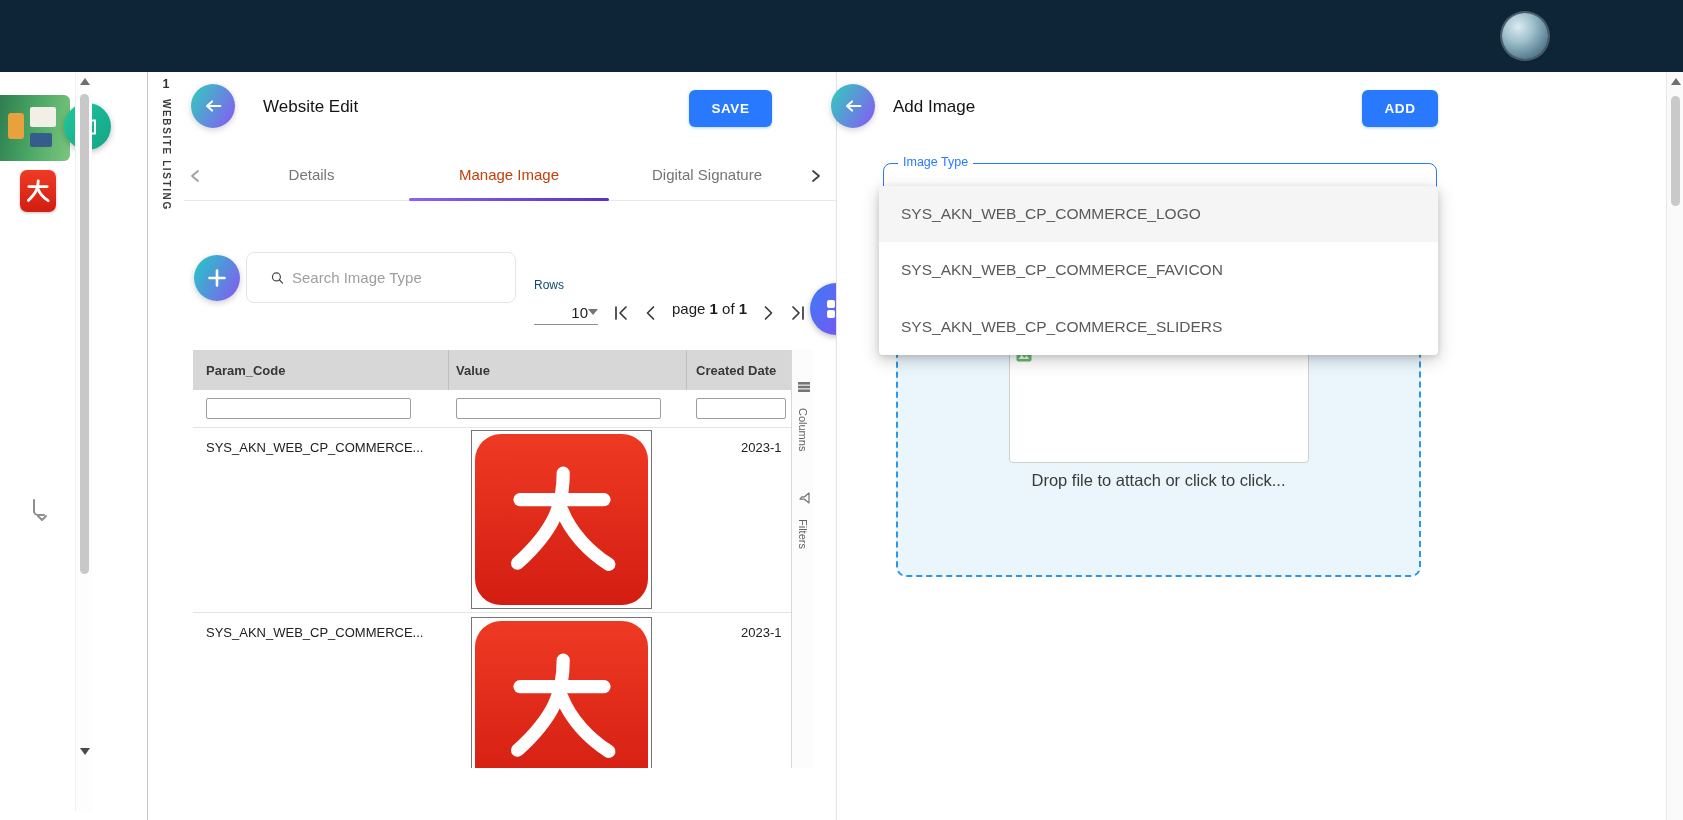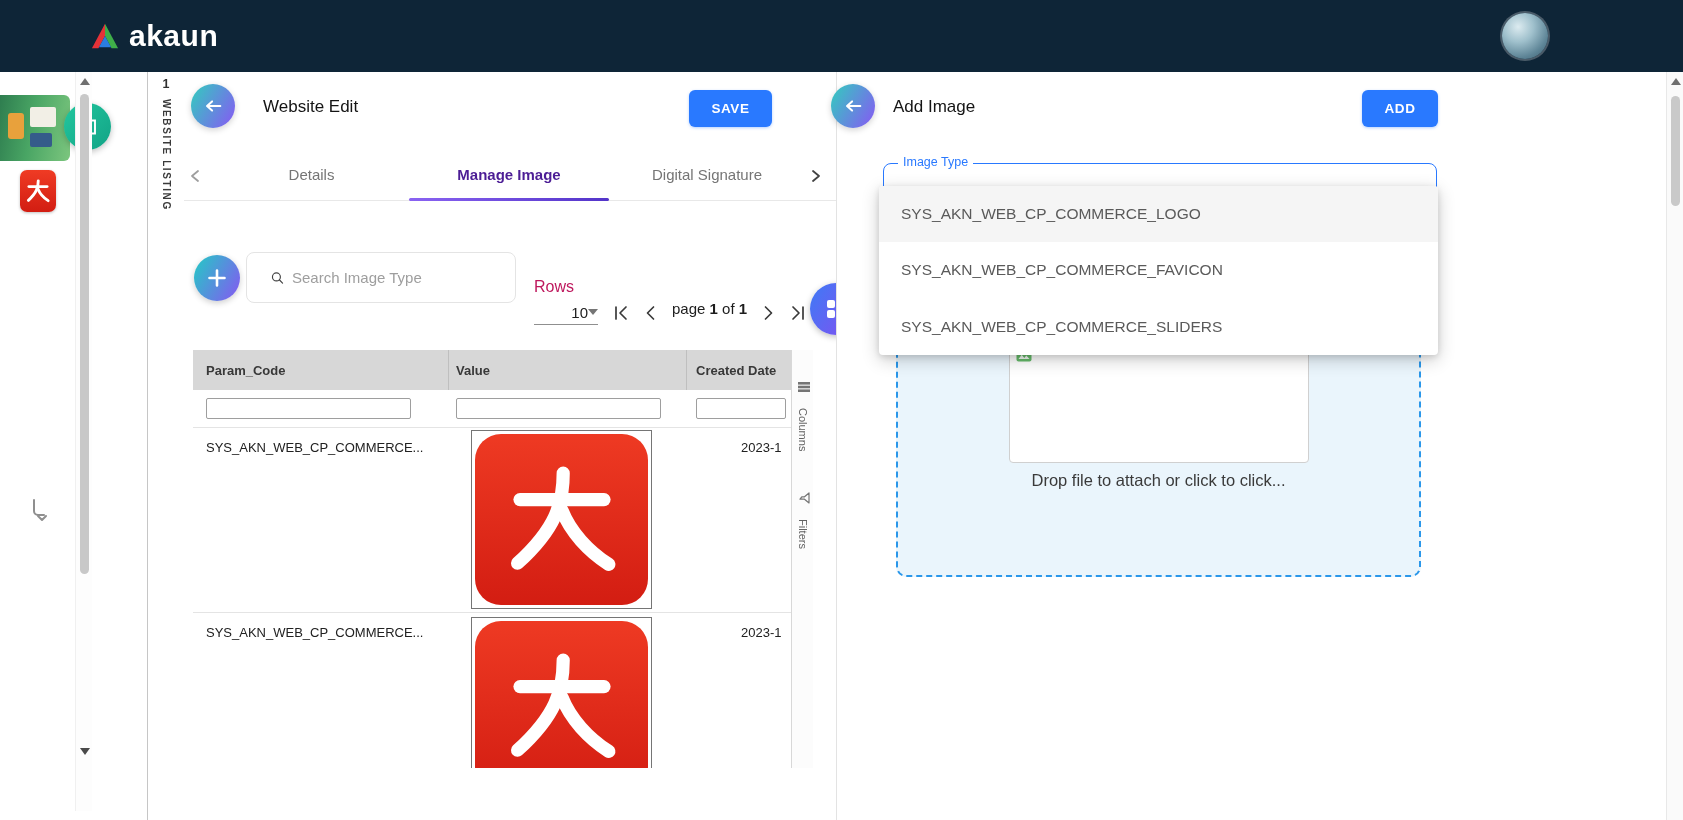--- a/index.html
+++ b/index.html
@@ -54,38 +54,38 @@
   .primary-btn{border:none;cursor:pointer;background:#2979ff;color:#fff;font-weight:700;font-size:13.5px;
     letter-spacing:.6px;border-radius:6px;font-family:"Liberation Sans",sans-serif;box-shadow:0 1px 3px rgba(41,121,255,.35)}
 
   
   .lp-back{left:7px;top:12px}
   .lp-title{left:79px;top:25px}
   .lp-save{left:505px;top:18px;width:83px;height:37px}
   .tabs-row{left:0;top:80px;width:652px;height:49px;border-bottom:1px solid #e8e8e8}
   .tab{position:absolute;top:14px;text-align:center;font-size:15px;cursor:pointer}
   .tab-inactive{color:#757575}
-  .tab-active{color:#4c1d95;font-weight:700}
+  .tab-active{color:#c2410c;font-weight:400}
   .tab-details{left:60px;width:135px}
   .tab-manage{left:225px;width:200px}
   .tab-digital{left:428px;width:190px}
   .tab-underline{position:absolute;left:225px;top:45.5px;width:200px;height:3.5px;border-radius:2px;
     background:linear-gradient(90deg,#8a63f2,#5334c9)}
   .tab-chev{position:absolute;top:15px;width:22px;height:20px;cursor:pointer}
   .tab-chev-left{left:3px}
   .tab-chev-right{left:622px}
 
   .plus-btn{left:10px;top:183px;width:46px;height:46px;border-radius:50%;border:none;cursor:pointer;
     background:linear-gradient(120deg,#2cc0c9 10%,#7d62ee 90%);display:flex;align-items:center;justify-content:center;
     box-shadow:0 2px 6px rgba(0,0,0,.2)}
   .search-box{left:62px;top:180px;width:270px;height:51px;border:1px solid #e4e4e4;border-radius:8px;background:#fff;
     display:flex;align-items:center;padding:0 24px;gap:8px}
   .search-box input{border:none;outline:none;flex:1;font-size:15px;font-family:"Liberation Sans",sans-serif;color:#333}
   .search-box input::placeholder{color:#9e9e9e}
-  .rows-label{left:350px;top:206px;font-size:16px;color:#be185d}
+  .rows-label{left:350px;top:206px;font-size:12px;color:#0c4a6e}
   .rows-select{left:350px;top:228px;width:64px;height:25px;border-bottom:1px solid #8f8f8f;cursor:pointer;
     display:flex;align-items:center;justify-content:flex-end;font-size:15px;color:#212121}
   .pagination{left:424px;top:228px;height:28px;display:flex;align-items:flex-start;gap:4px}
   .pg-btn{width:26px;height:26px;border:none;background:transparent;cursor:pointer;display:flex;align-items:center;justify-content:center}
   .pg-text{font-size:15px;color:#1d1d1d;margin:0 4px;white-space:nowrap}
   .pg-text b{font-weight:700}
   .grid-fab{left:626px;top:211px;width:52px;height:52px;border-radius:50%;border:none;cursor:pointer;
     background:linear-gradient(120deg,#3d7bf5,#8a4bf0);display:flex;align-items:center;justify-content:center;
     box-shadow:0 2px 6px rgba(0,0,0,.25)}
 
@@ -130,28 +130,20 @@
   .dd-item.selected{background:#f5f5f5}
 
   
   .page-vscroll{left:1666px;top:72px;width:17px;height:748px;background:#fafafa;border-left:1px solid #e8e8e8}
   .page-vthumb{position:absolute;left:4px;top:24px;width:9px;height:110px;background:#c9c9c9;border-radius:5px}
 </style>
 </head>
 <body>
 
 <div class="abs topbar">
-  <div class="abs brand">
-    <svg width="30" height="28" viewBox="0 0 32 30">
-      <path d="M16 2 L2 28 L9 28 L16 15 Z" fill="#e53238"></path>
-      <path d="M16 2 L30 28 L23 28 L16 15 Z" fill="#3fae49"></path>
-      <path d="M16 15 L9.5 27 L22.5 27 Z" fill="#2b7de0"></path>
-    </svg>
-    <span class="brand-text">akaun</span>
-  </div>
   <div class="abs avatar"></div>
 </div>
 
 <div class="abs dock">
   <div class="abs dock-thumb">
     <span class="ph1"></span>
     <span class="ph2"></span>
     <span class="ph3"></span>
   </div>
   <button class="abs dock-login">

